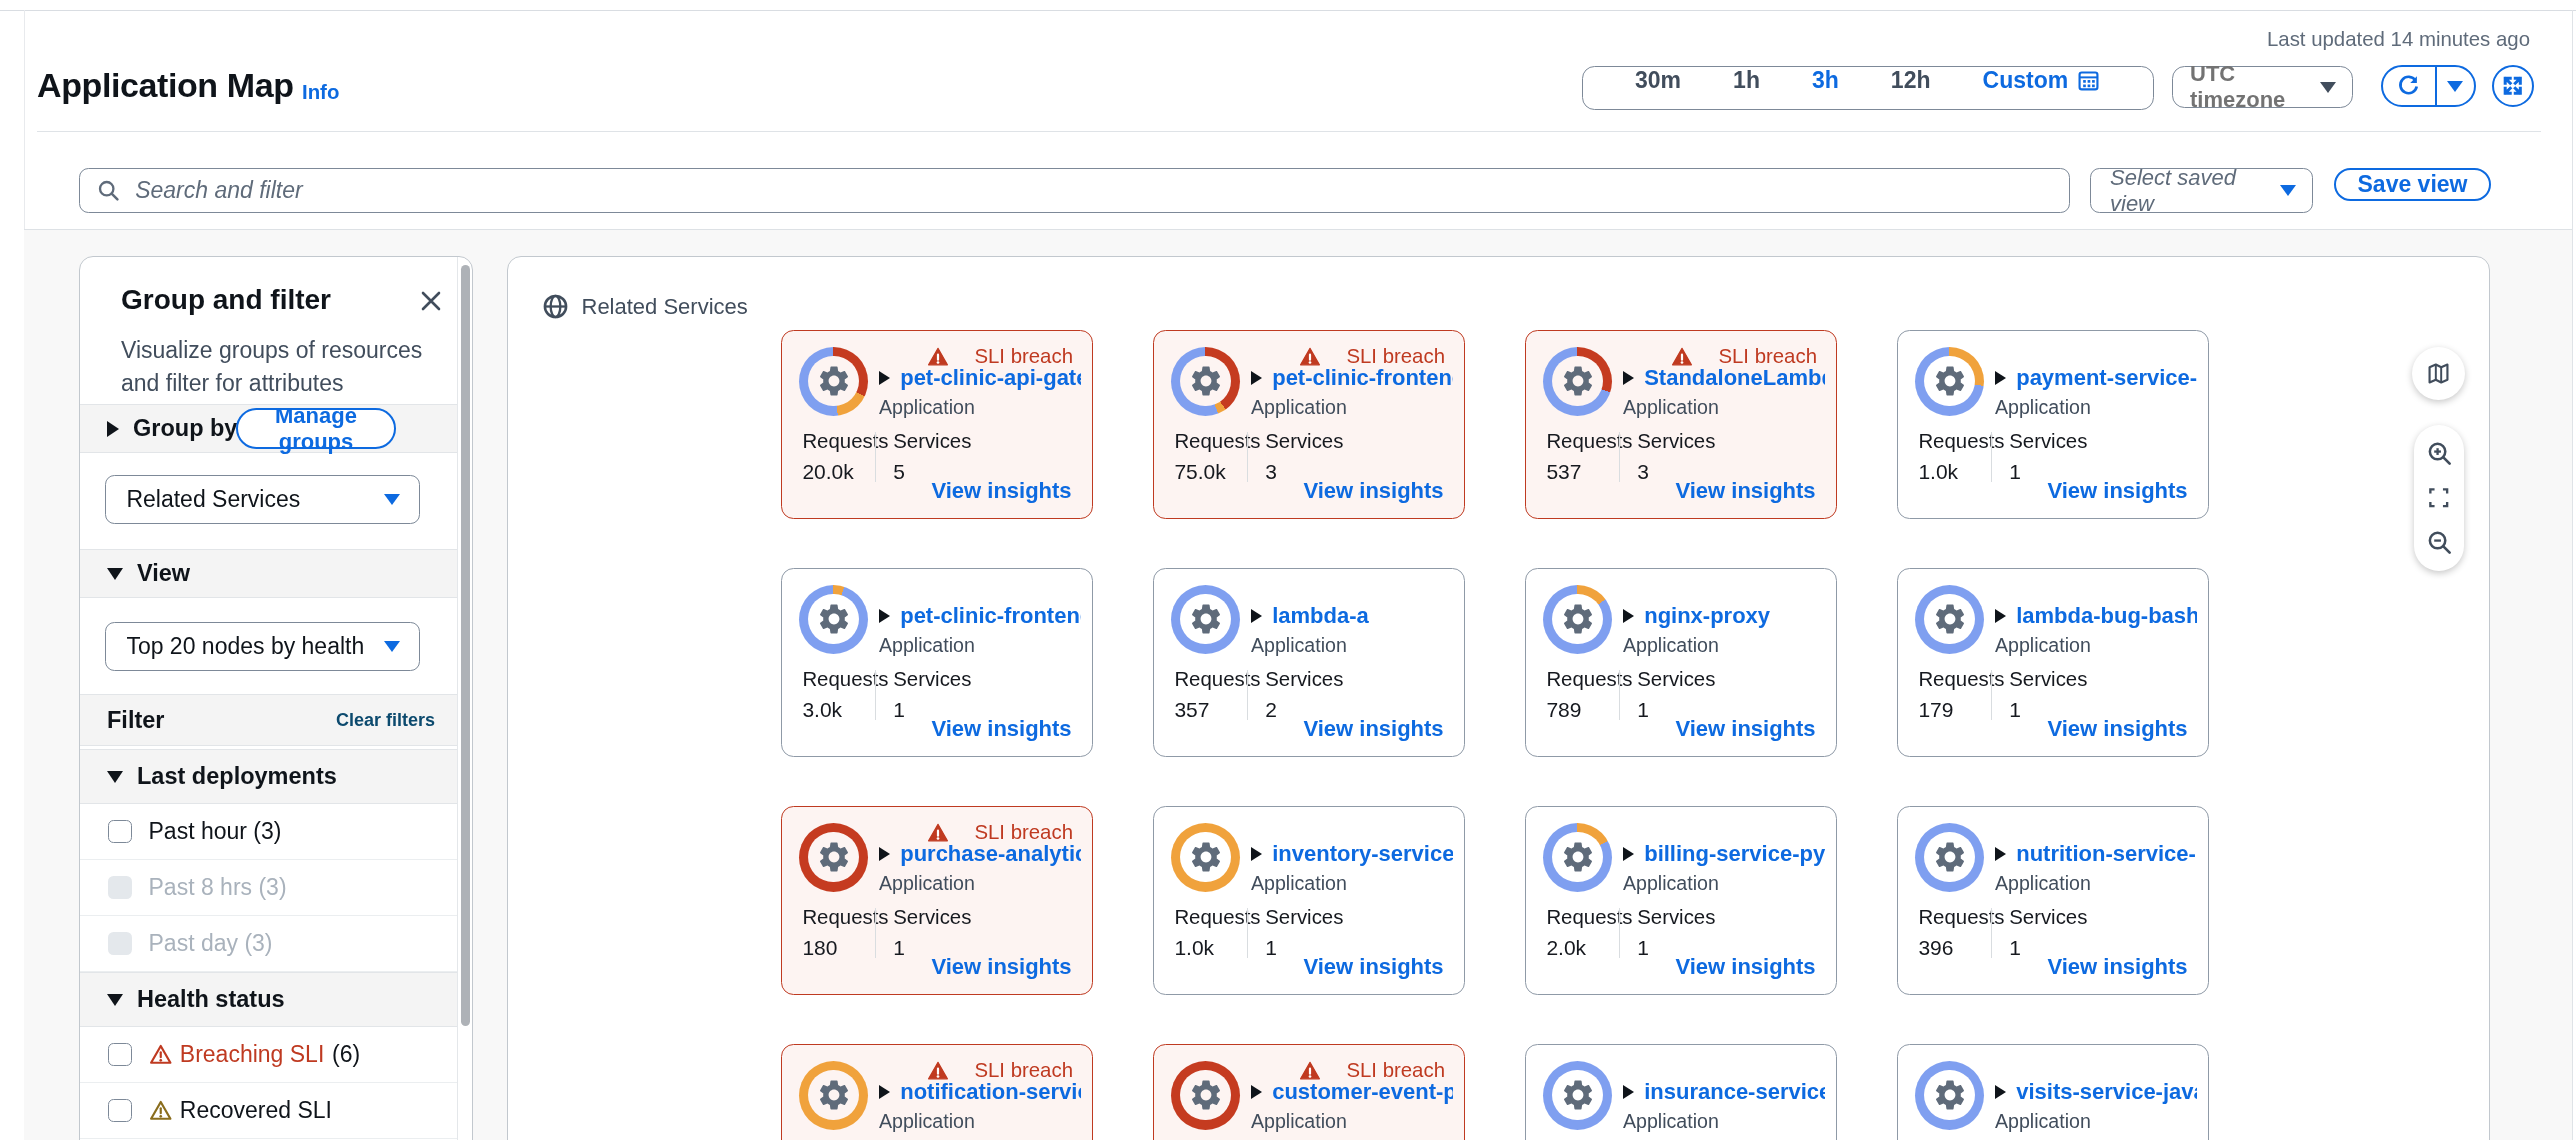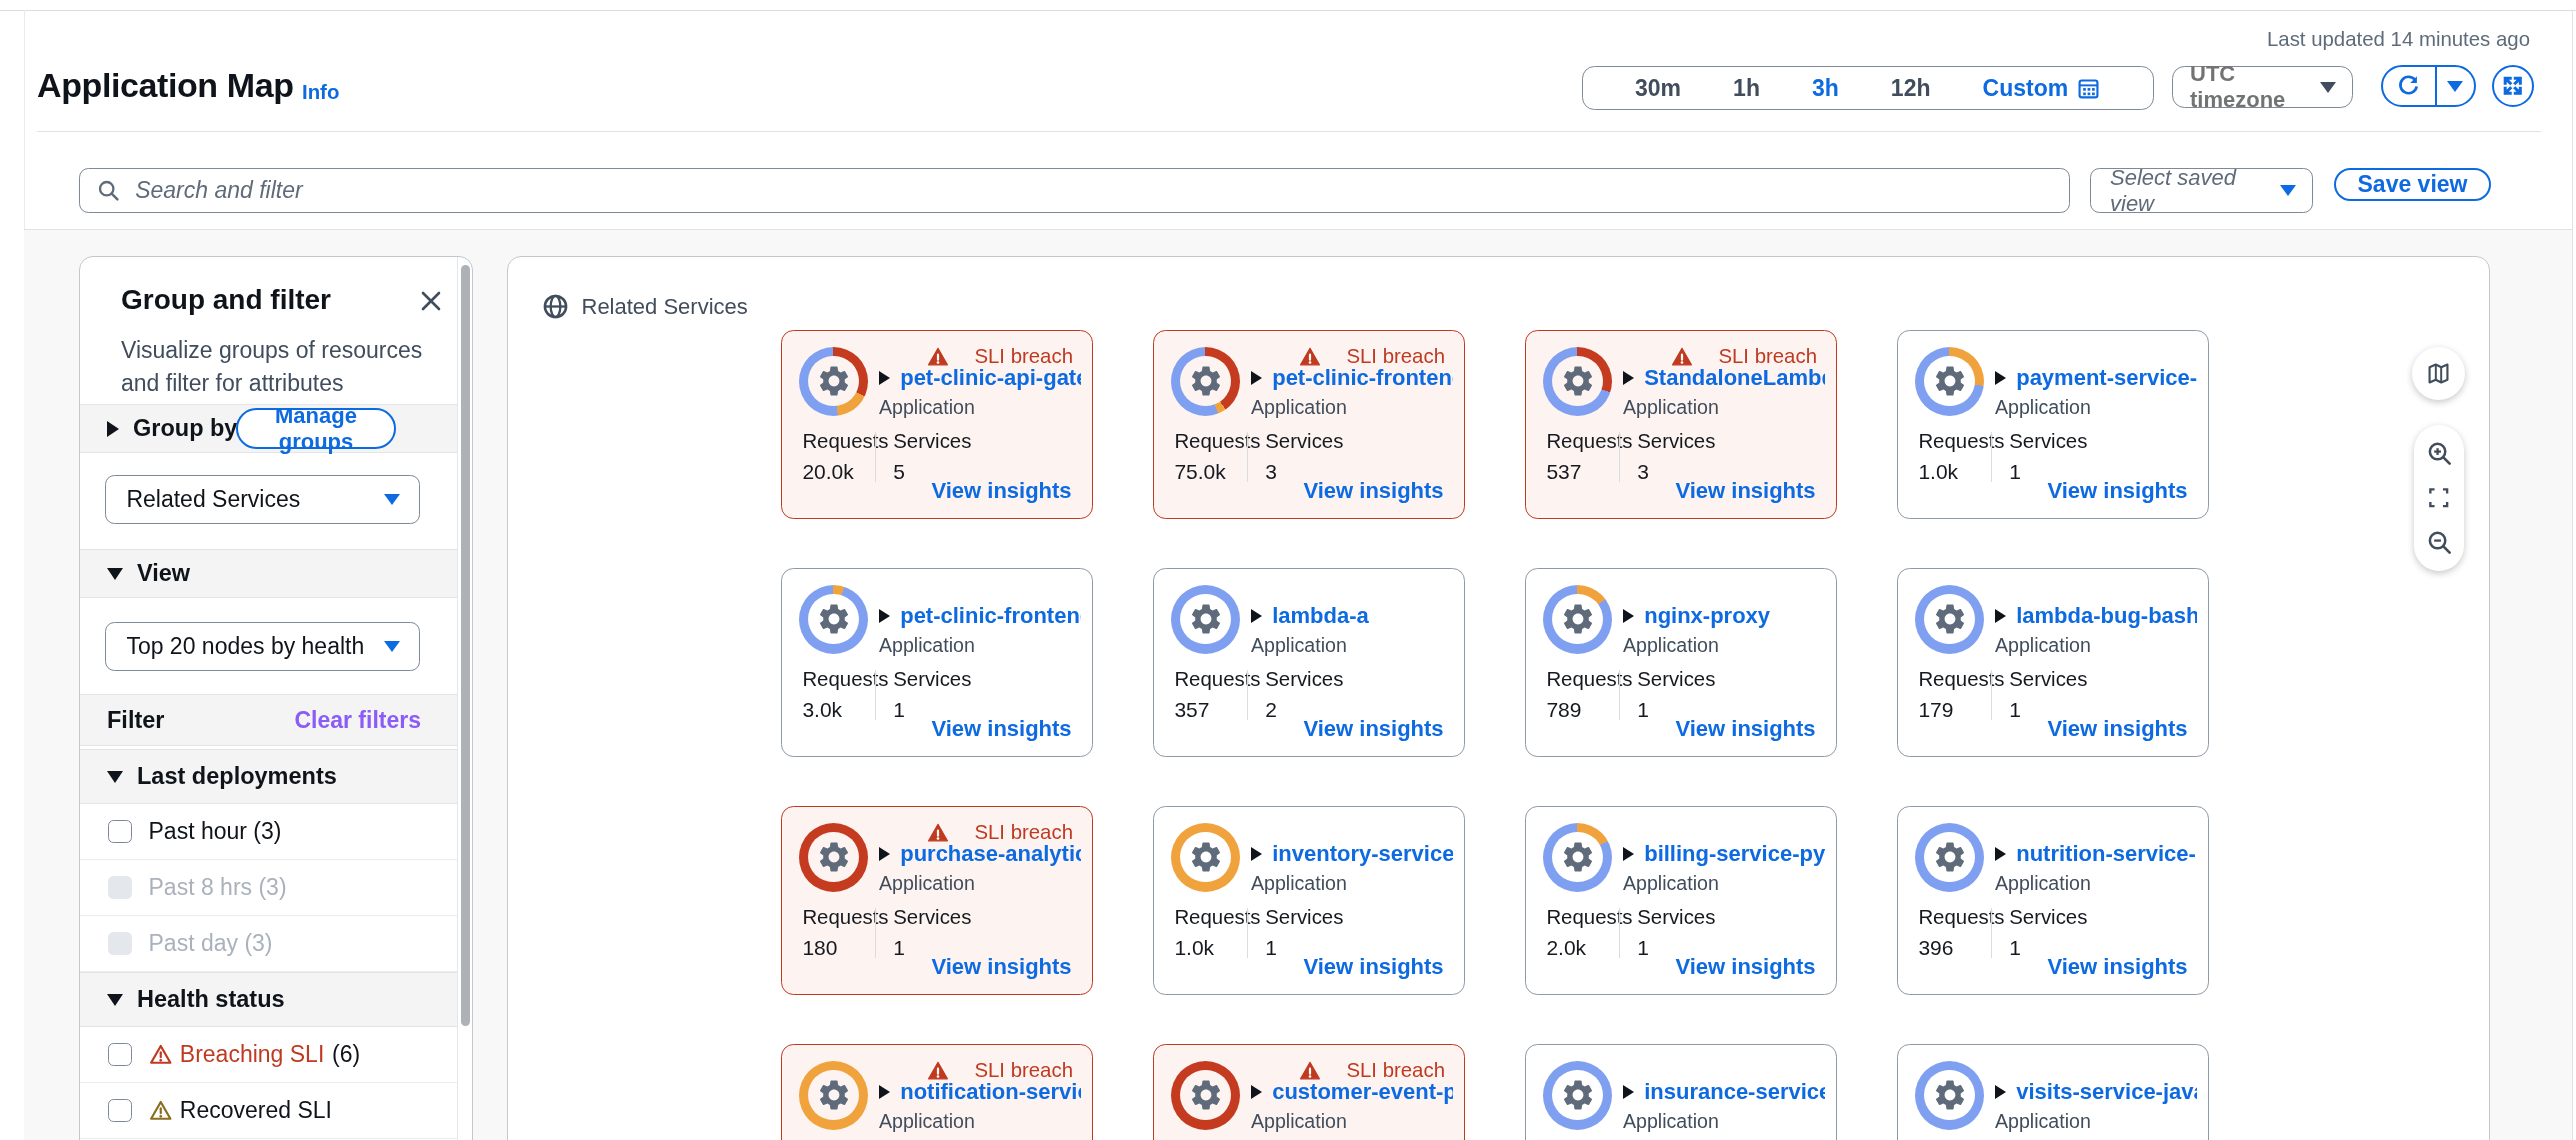--- a/index.html
+++ b/index.html
@@ -8,21 +8,21 @@
   
   .top-line{position:absolute;left:0;top:10.2px;width:2576px;height:0.8px;background:#d9dde2;}
   .left-vline{position:absolute;left:23.5px;top:10.2px;bottom:0;width:0.8px;background:#e8eaed;}
   .right-vline{position:absolute;left:2572px;top:10.2px;bottom:0;width:0.8px;background:#dfe3e7;}
 
   
   .page-title{position:absolute;left:37px;top:66px;font-size:34px;font-weight:bold;letter-spacing:-0.4px;}
   .info-link{position:absolute;left:302px;top:81px;font-size:20.4px;font-weight:bold;color:#0d6ae0;cursor:pointer;}
   .last-updated{position:absolute;right:46px;top:28px;font-size:20.4px;color:#5f6b7a;}
   .time-control{position:absolute;left:1582px;top:66px;width:570px;height:42px;border:1.6px solid #7d8998;
-                border-radius:12.5px;background:#fff;display:flex;align-items:center;justify-content:space-evenly;}
+                border-radius:12.5px;background:#fff;display:flex;align-items:flex-start;justify-content:space-evenly;}
   .seg{font-size:23px;color:#414d5c;font-weight:600;cursor:pointer;display:flex;align-items:center;gap:7.8px;}
   .seg.selected{color:#0d6ae0;font-weight:bold;}
   .seg.custom{color:#0d6ae0;font-weight:bold;}
   .tz-select{position:absolute;left:2172px;top:66px;width:181px;height:42px;border:1.6px solid #7d8998;border-radius:12.5px;
              background:#fff;display:flex;align-items:center;justify-content:space-between;padding:0 15.7px 0 17px;box-sizing:border-box;cursor:pointer;}
   .tz-select .lbl{font-size:22px;font-weight:600;color:#737373;}
   .caret{width:0;height:0;border-left:8.6px solid transparent;border-right:8.6px solid transparent;border-top:11.7px solid #0d6ae0;}
   .caret.dark{border-top-color:#414d5c;}
   .refresh-split{position:absolute;left:2381px;top:65px;width:95px;height:42px;border:2.3px solid #0d6ae0;
                  border-radius:23px;background:#fff;display:flex;box-sizing:border-box;}
@@ -62,21 +62,21 @@
   .tri-r{width:0;height:0;border-top:8.6px solid transparent;border-bottom:8.6px solid transparent;border-left:12.5px solid #0f141a;}
   .tri-d{width:0;height:0;border-left:8.6px solid transparent;border-right:8.6px solid transparent;border-top:12.5px solid #0f141a;}
   .manage-btn{position:absolute;left:156px;top:3.1px;width:160px;height:41px;border:2.3px solid #0d6ae0;border-radius:20.4px;
               background:#fff;display:flex;align-items:center;justify-content:center;font-size:22px;font-weight:bold;color:#0d6ae0;
               box-sizing:border-box;cursor:pointer;}
   .sb-select{position:absolute;left:25px;width:315px;height:49px;border:1.6px solid #7d8998;border-radius:9.4px;background:#fff;
              display:flex;align-items:center;justify-content:space-between;padding:0 19px 0 20.4px;box-sizing:border-box;cursor:pointer;}
   .sb-select .lbl{font-size:23px;color:#0f141a;}
   .sel-groupby{top:218px;}
   .sel-view{top:365px;}
-  .clear-filters{position:absolute;right:36px;font-size:23px;font-weight:bold;color:#8b5cf6;cursor:pointer;}
+  .clear-filters{position:absolute;right:22px;font-size:18px;font-weight:bold;color:#0c4a6e;cursor:pointer;}
   .sb-list{position:absolute;left:0;top:492px;width:377px;}
   .sb-list .sb-band{height:55px;width:377px;}
   .sb-row{display:flex;align-items:center;height:56px;border-bottom:0.8px solid #ebeef0;padding-left:28px;gap:17px;box-sizing:border-box;background:#fff;}
   .cbx{width:23.5px;height:23.5px;border:1.6px solid #7d8998;border-radius:5.5px;background:#fff;box-sizing:border-box;flex:none;}
   .cbx.disabled{border:none;background:#e4e8ec;}
   .sb-row .lbl{font-size:23px;color:#0f141a;display:flex;gap:7.8px;align-items:baseline;}
   .sb-row .lbl.disabled{color:#a9b2bc;}
   .sb-row .lbl .main.sev-breach{color:#bf3a21;}
   .sb-innerline{position:absolute;left:377px;top:0;bottom:0;width:0.8px;background:#e4e7ea;}
   .sb-scroll{position:absolute;left:381px;top:7.8px;width:9.4px;height:761px;background:#aeb2b7;border-radius:4.7px;cursor:grab;}

